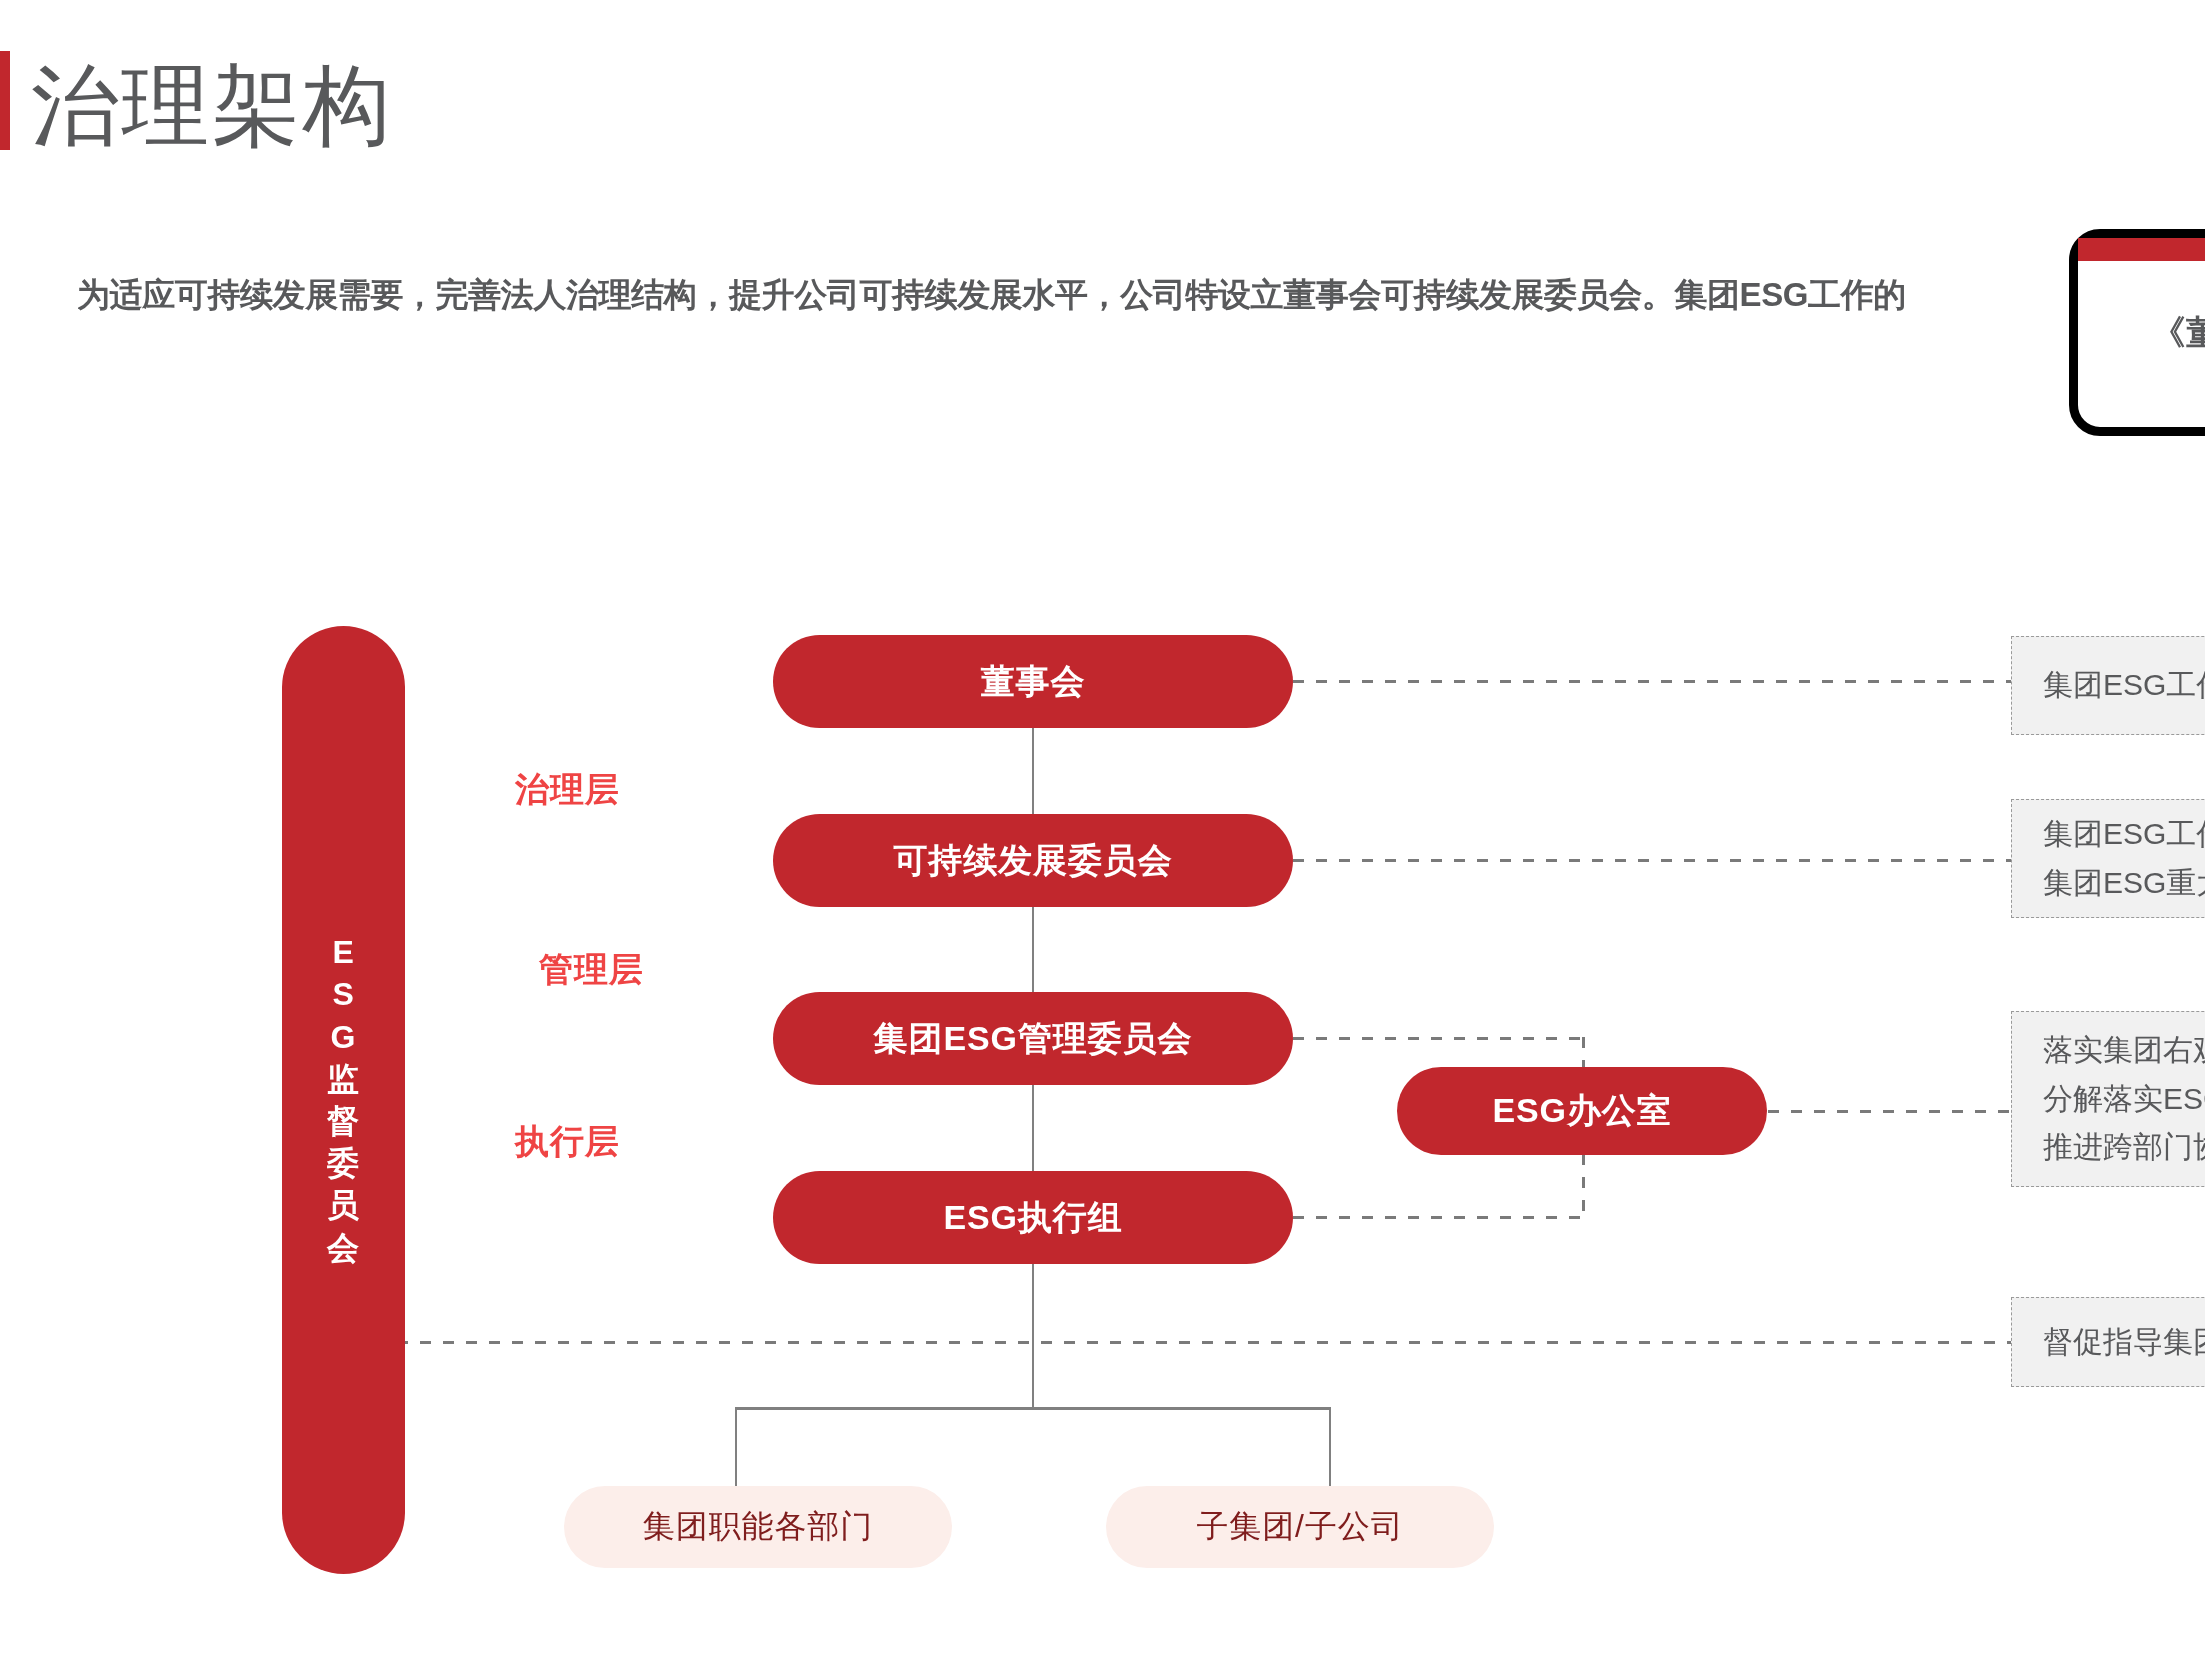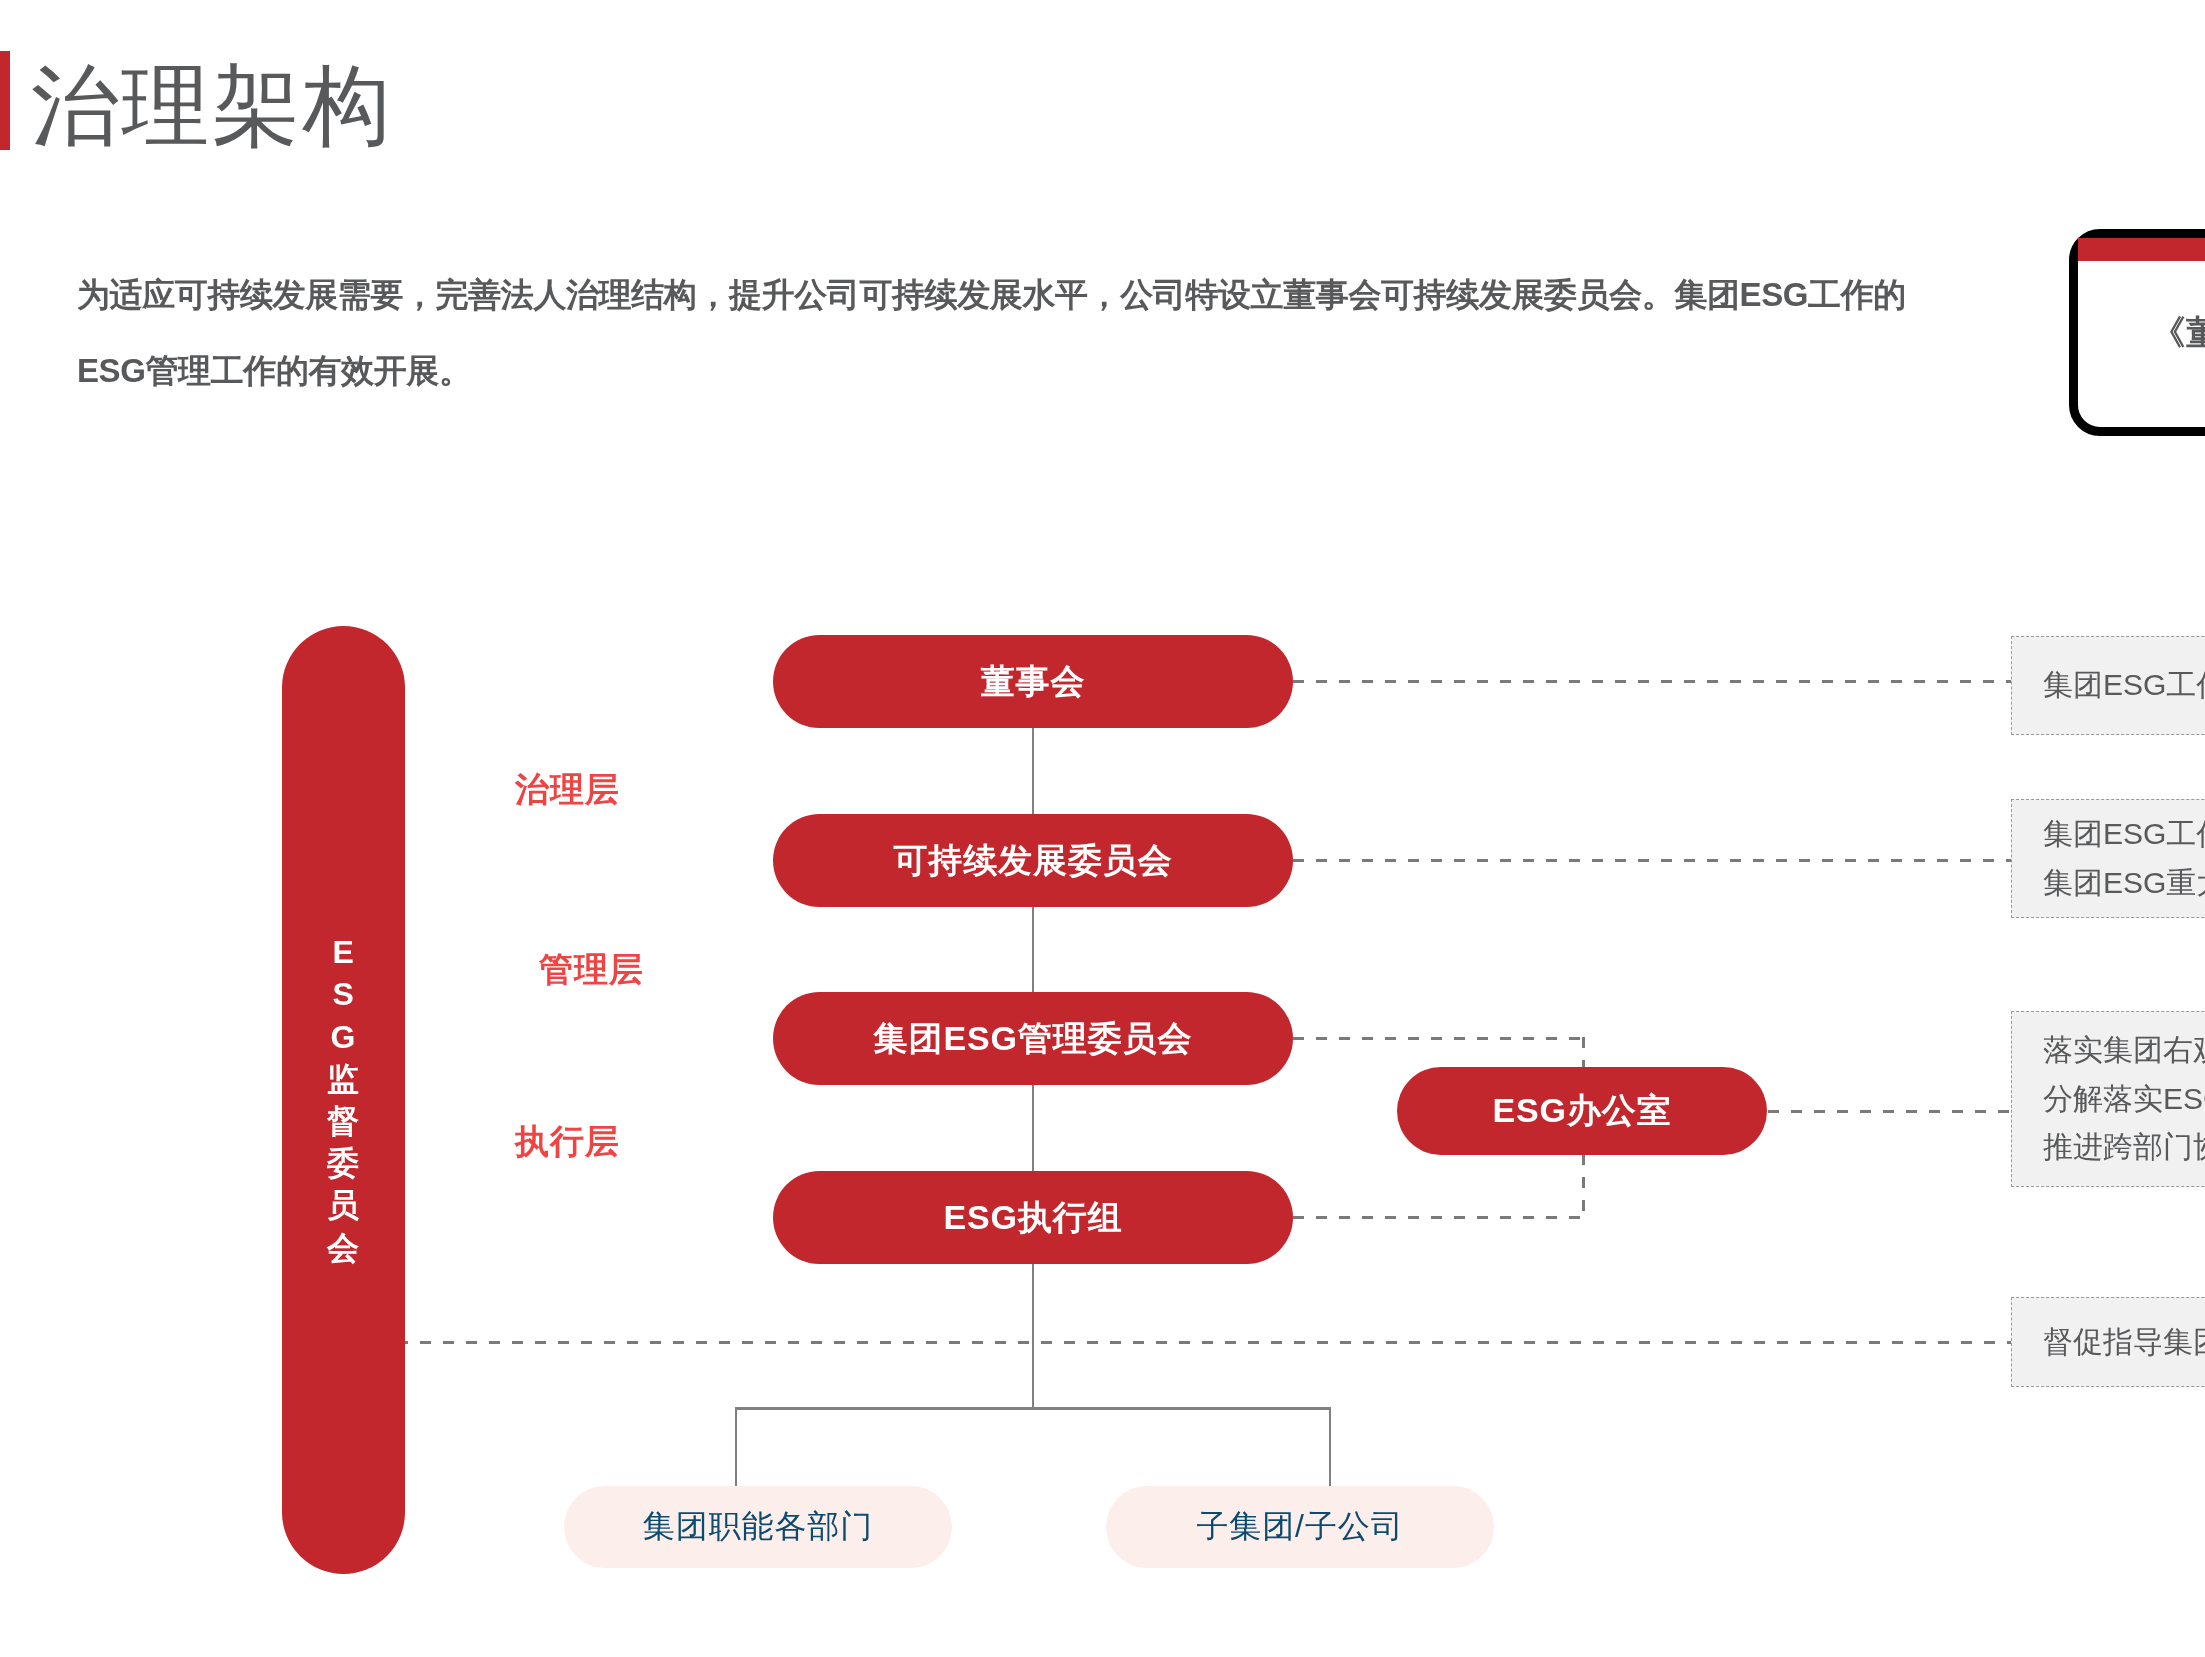--- a/index.html
+++ b/index.html
@@ -73,21 +73,21 @@
   #node-0{top:635px;}
   #node-1{top:814px;}
   #node-2{top:992px;}
   #node-3{top:1171px;}
   #node-office{left:1397px;top:1067px;width:370px;height:88px;font-size:34px;}
 
   
   .leaf{
     position:absolute;background:#FCEEEA;border-radius:66px;
     display:flex;align-items:center;justify-content:center;
-    color:#0c4a6e;font-size:32px;font-weight:400;letter-spacing:0.9px;
+    color:#7f1d1d;font-size:32px;font-weight:400;letter-spacing:0.9px;
     box-sizing:border-box;
   }
   #leaf-0{left:564px;top:1486px;width:388px;height:82px;}
   #leaf-1{left:1106px;top:1486px;width:388px;height:82px;}
 
   
   .desc{
     position:absolute;left:2011px;width:679px;
     background:#F1F1F1;border:1.8px dashed #9A9A9A;box-sizing:border-box;
     display:flex;flex-direction:column;justify-content:center;
@@ -116,21 +116,20 @@
 </head>
 <body>
 
 <div class="title-wrap">
   <div class="title-bar"></div>
   <div class="title-text">治理架构</div>
 </div>
 
 <div class="intro">
   <p>为适应可持续发展需要，完善法人治理结构，提升公司可持续发展水平，公司特设立董事会可持续发展委员会。集团ESG工作的</p>
-  <p>ESG管理工作的有效开展。</p>
 </div>
 
 <div class="doc-box">
   <div class="doc-redbar"></div>
   <div class="doc-label">《董事会可持续发展委员会工作细则》</div>
 </div>
 
 <div class="v-solid" style="left:1032px;top:728px;height:86px;"></div>
 <div class="v-solid" style="left:1032px;top:906px;height:86px;"></div>
 <div class="v-solid" style="left:1032px;top:1085px;height:86px;"></div>

